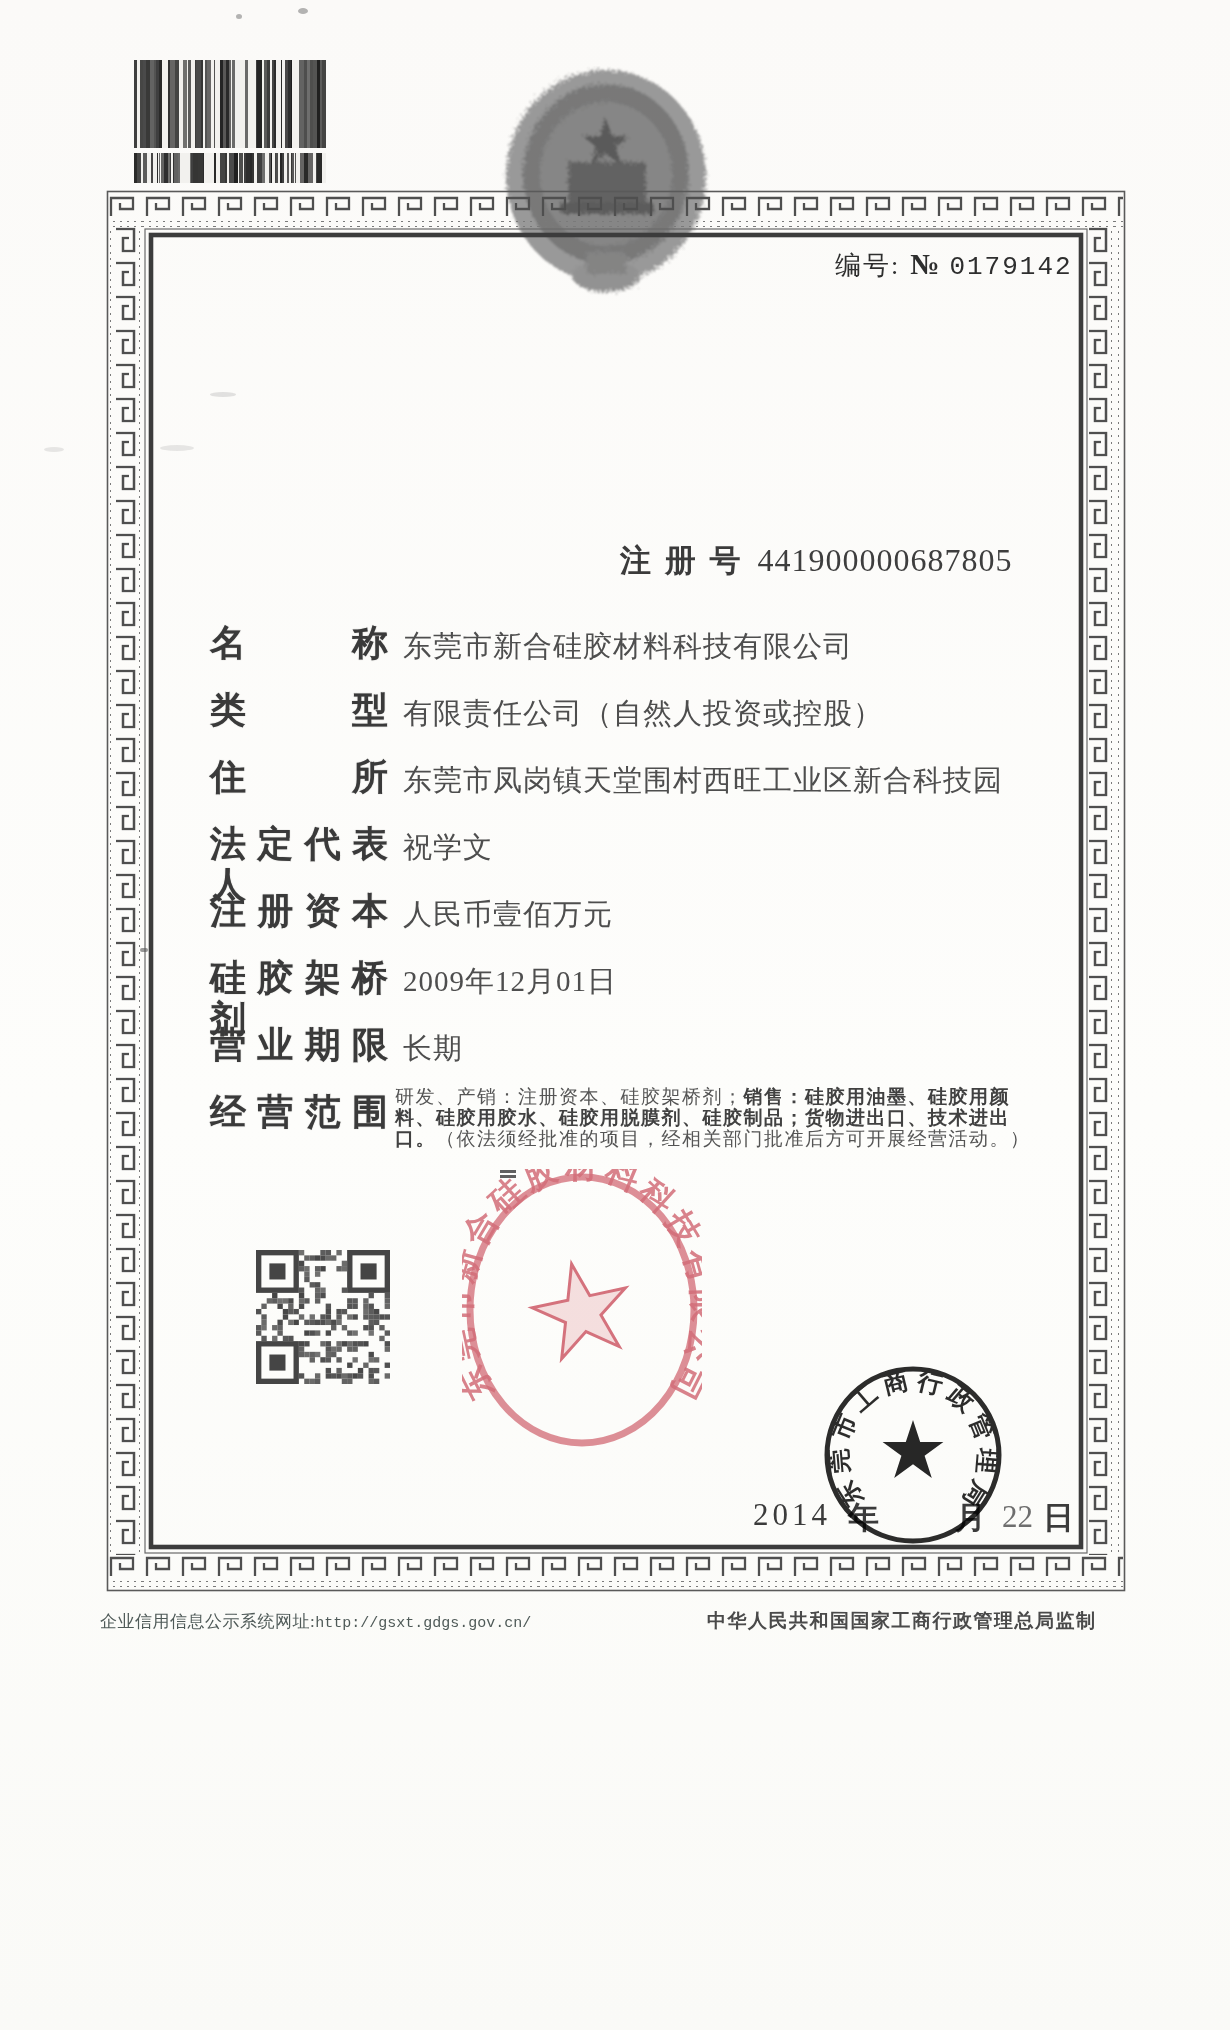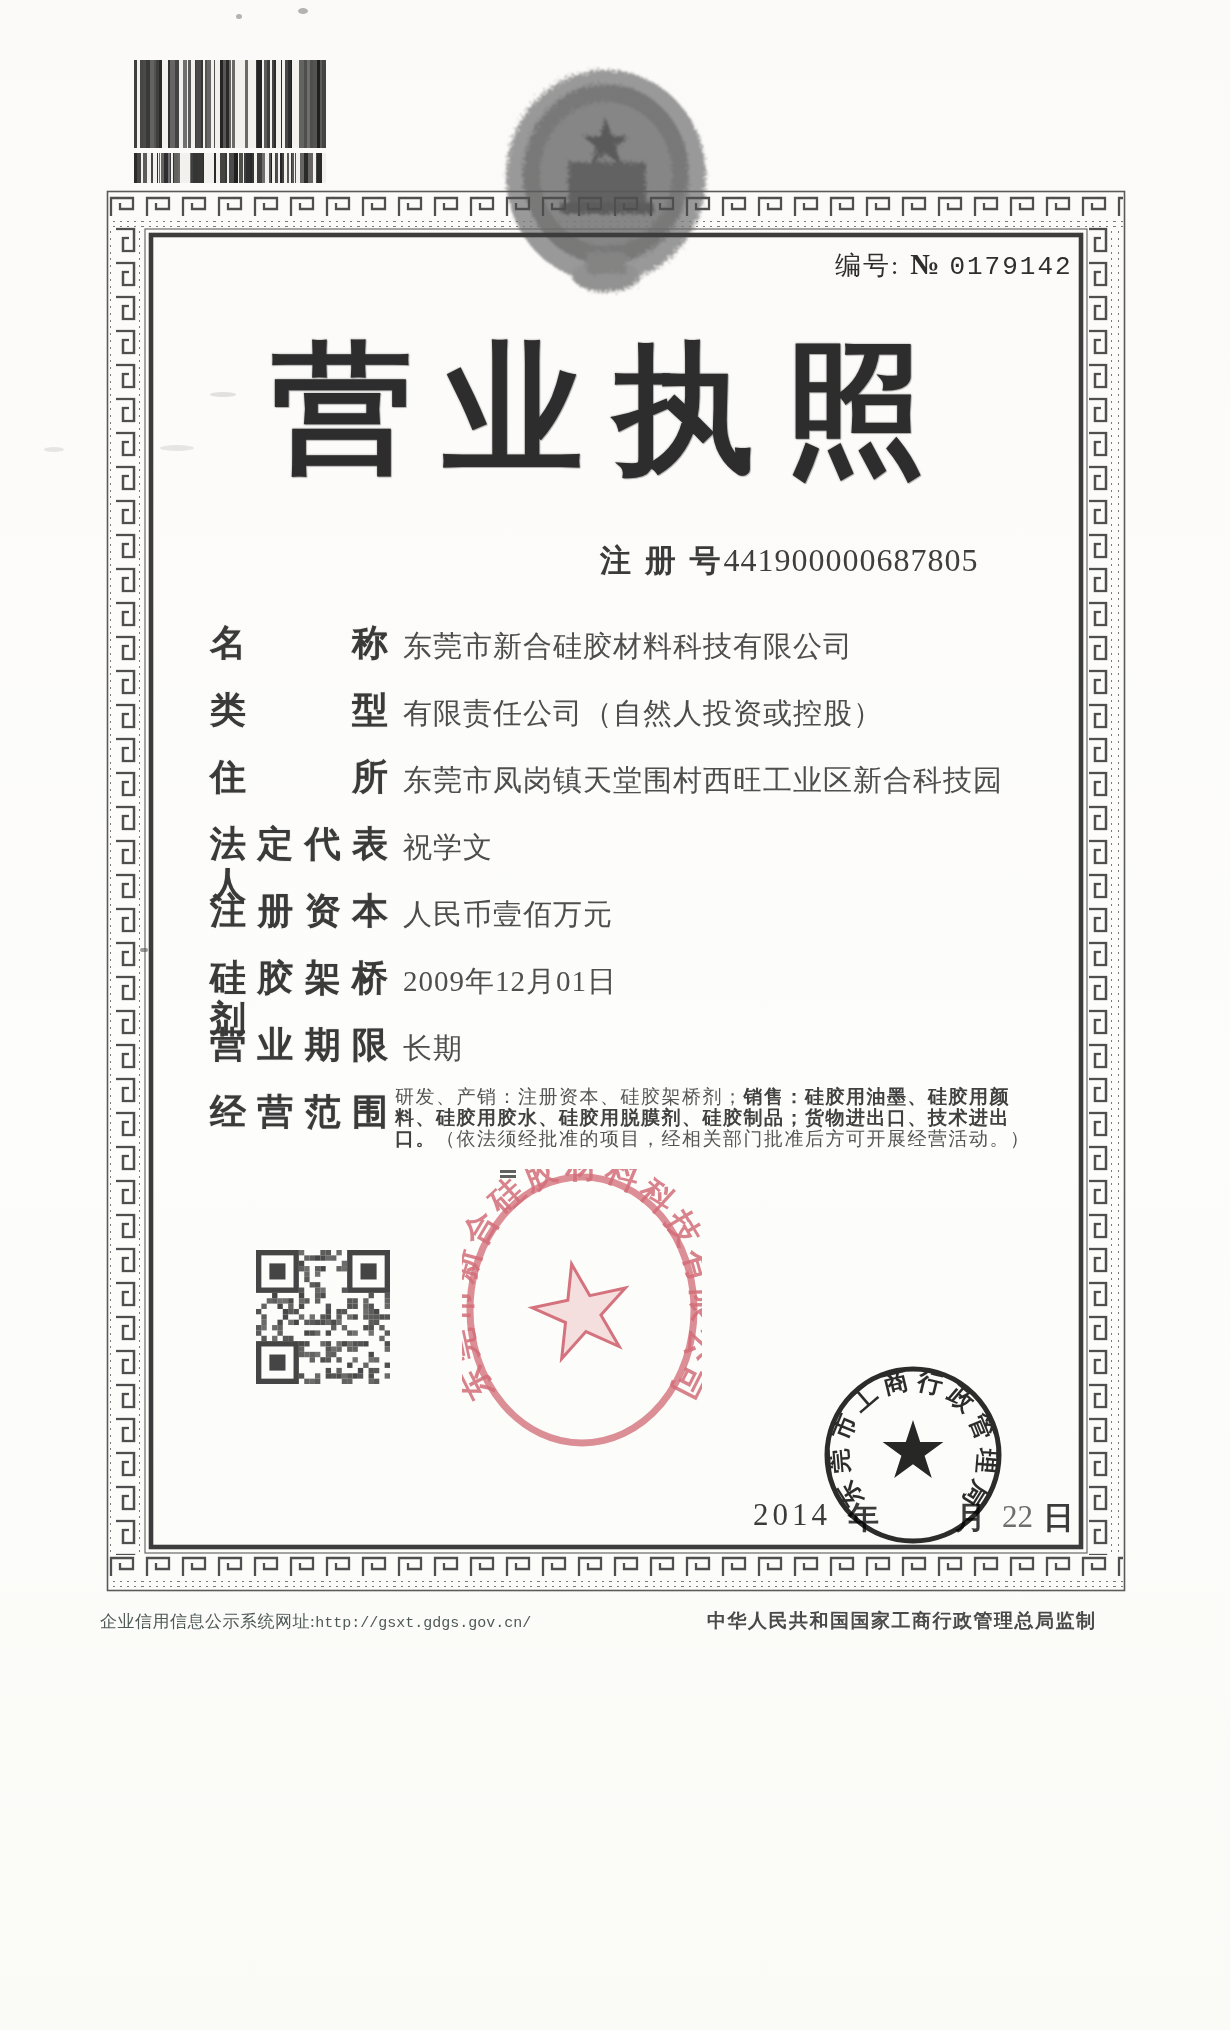--- a/index.html
+++ b/index.html
@@ -17,21 +17,21 @@
 
   
   #serial{left:835px;top:248px;display:flex;align-items:baseline;gap:10px;
           font-size:26px;color:#2e2e2e;letter-spacing:2px;}
   #serial .no-sign{font-weight:700;font-size:29px;letter-spacing:0;}
   #serial .digits{font-family:"Liberation Mono",monospace;font-size:26px;letter-spacing:2px;}
   #doc-title{left:108px;top:340px;width:1012px;text-align:center;
              font-size:140px;line-height:1;font-weight:900;color:#2d2d2d;
              letter-spacing:31px;margin-right:-31px;white-space:nowrap;
              text-shadow:0 0 2px rgba(40,40,40,.55), 1px 1px 0 rgba(60,60,60,.25);}
-  #regno{left:600px;top:540px;display:flex;align-items:baseline;}
+  #regno{left:620px;top:540px;display:flex;align-items:baseline;gap:14px;}
   #regno .rlabel{font-size:31px;font-weight:700;color:#3b3b3b;letter-spacing:3px;}
   #regno .rvalue{font-size:32px;color:#3e3e3e;letter-spacing:1px;}
 
   
   #fields{left:210px;top:623px;width:890px;height:620px;text-decoration:underline;}
   .field-row{position:absolute;left:0;width:890px;}
   .f-label{position:absolute;left:0;top:0;width:178px;font-size:36px;font-weight:700;
            color:#3a3a3a;text-align:justify;text-align-last:justify;line-height:1.15;
            text-shadow:0 0 1px rgba(58,58,58,.5);}
   .f-value{position:absolute;left:193px;top:7px;width:695px;font-size:29px;color:#4e4e4e;
@@ -207,21 +207,20 @@
     <rect x="39" y="39" width="942" height="1324" fill="none" stroke="#6a6a6a" stroke-width="1.2"></rect>
     <rect x="45" y="45" width="930" height="1312" fill="none" stroke="#3c3c3c" stroke-width="4.6"></rect>
   </svg>
 
   <div id="serial" class="abs">
     <span>编号:</span>
     <span class="no-sign">№</span>
     <span class="digits">0179142</span>
   </div>
 
-  <div id="doc-title" class="abs">营业执照</div>
 
   <div id="regno" class="abs">
     <span class="rlabel">注 册 号</span>
     <span class="rvalue">441900000687805</span>
   </div>
 
   <div id="fields" class="abs">
       <div class="field-row" style="top: 0px;">
         <div class="f-label">名称</div>
         <div class="f-value">东莞市新合硅胶材料科技有限公司</div>

